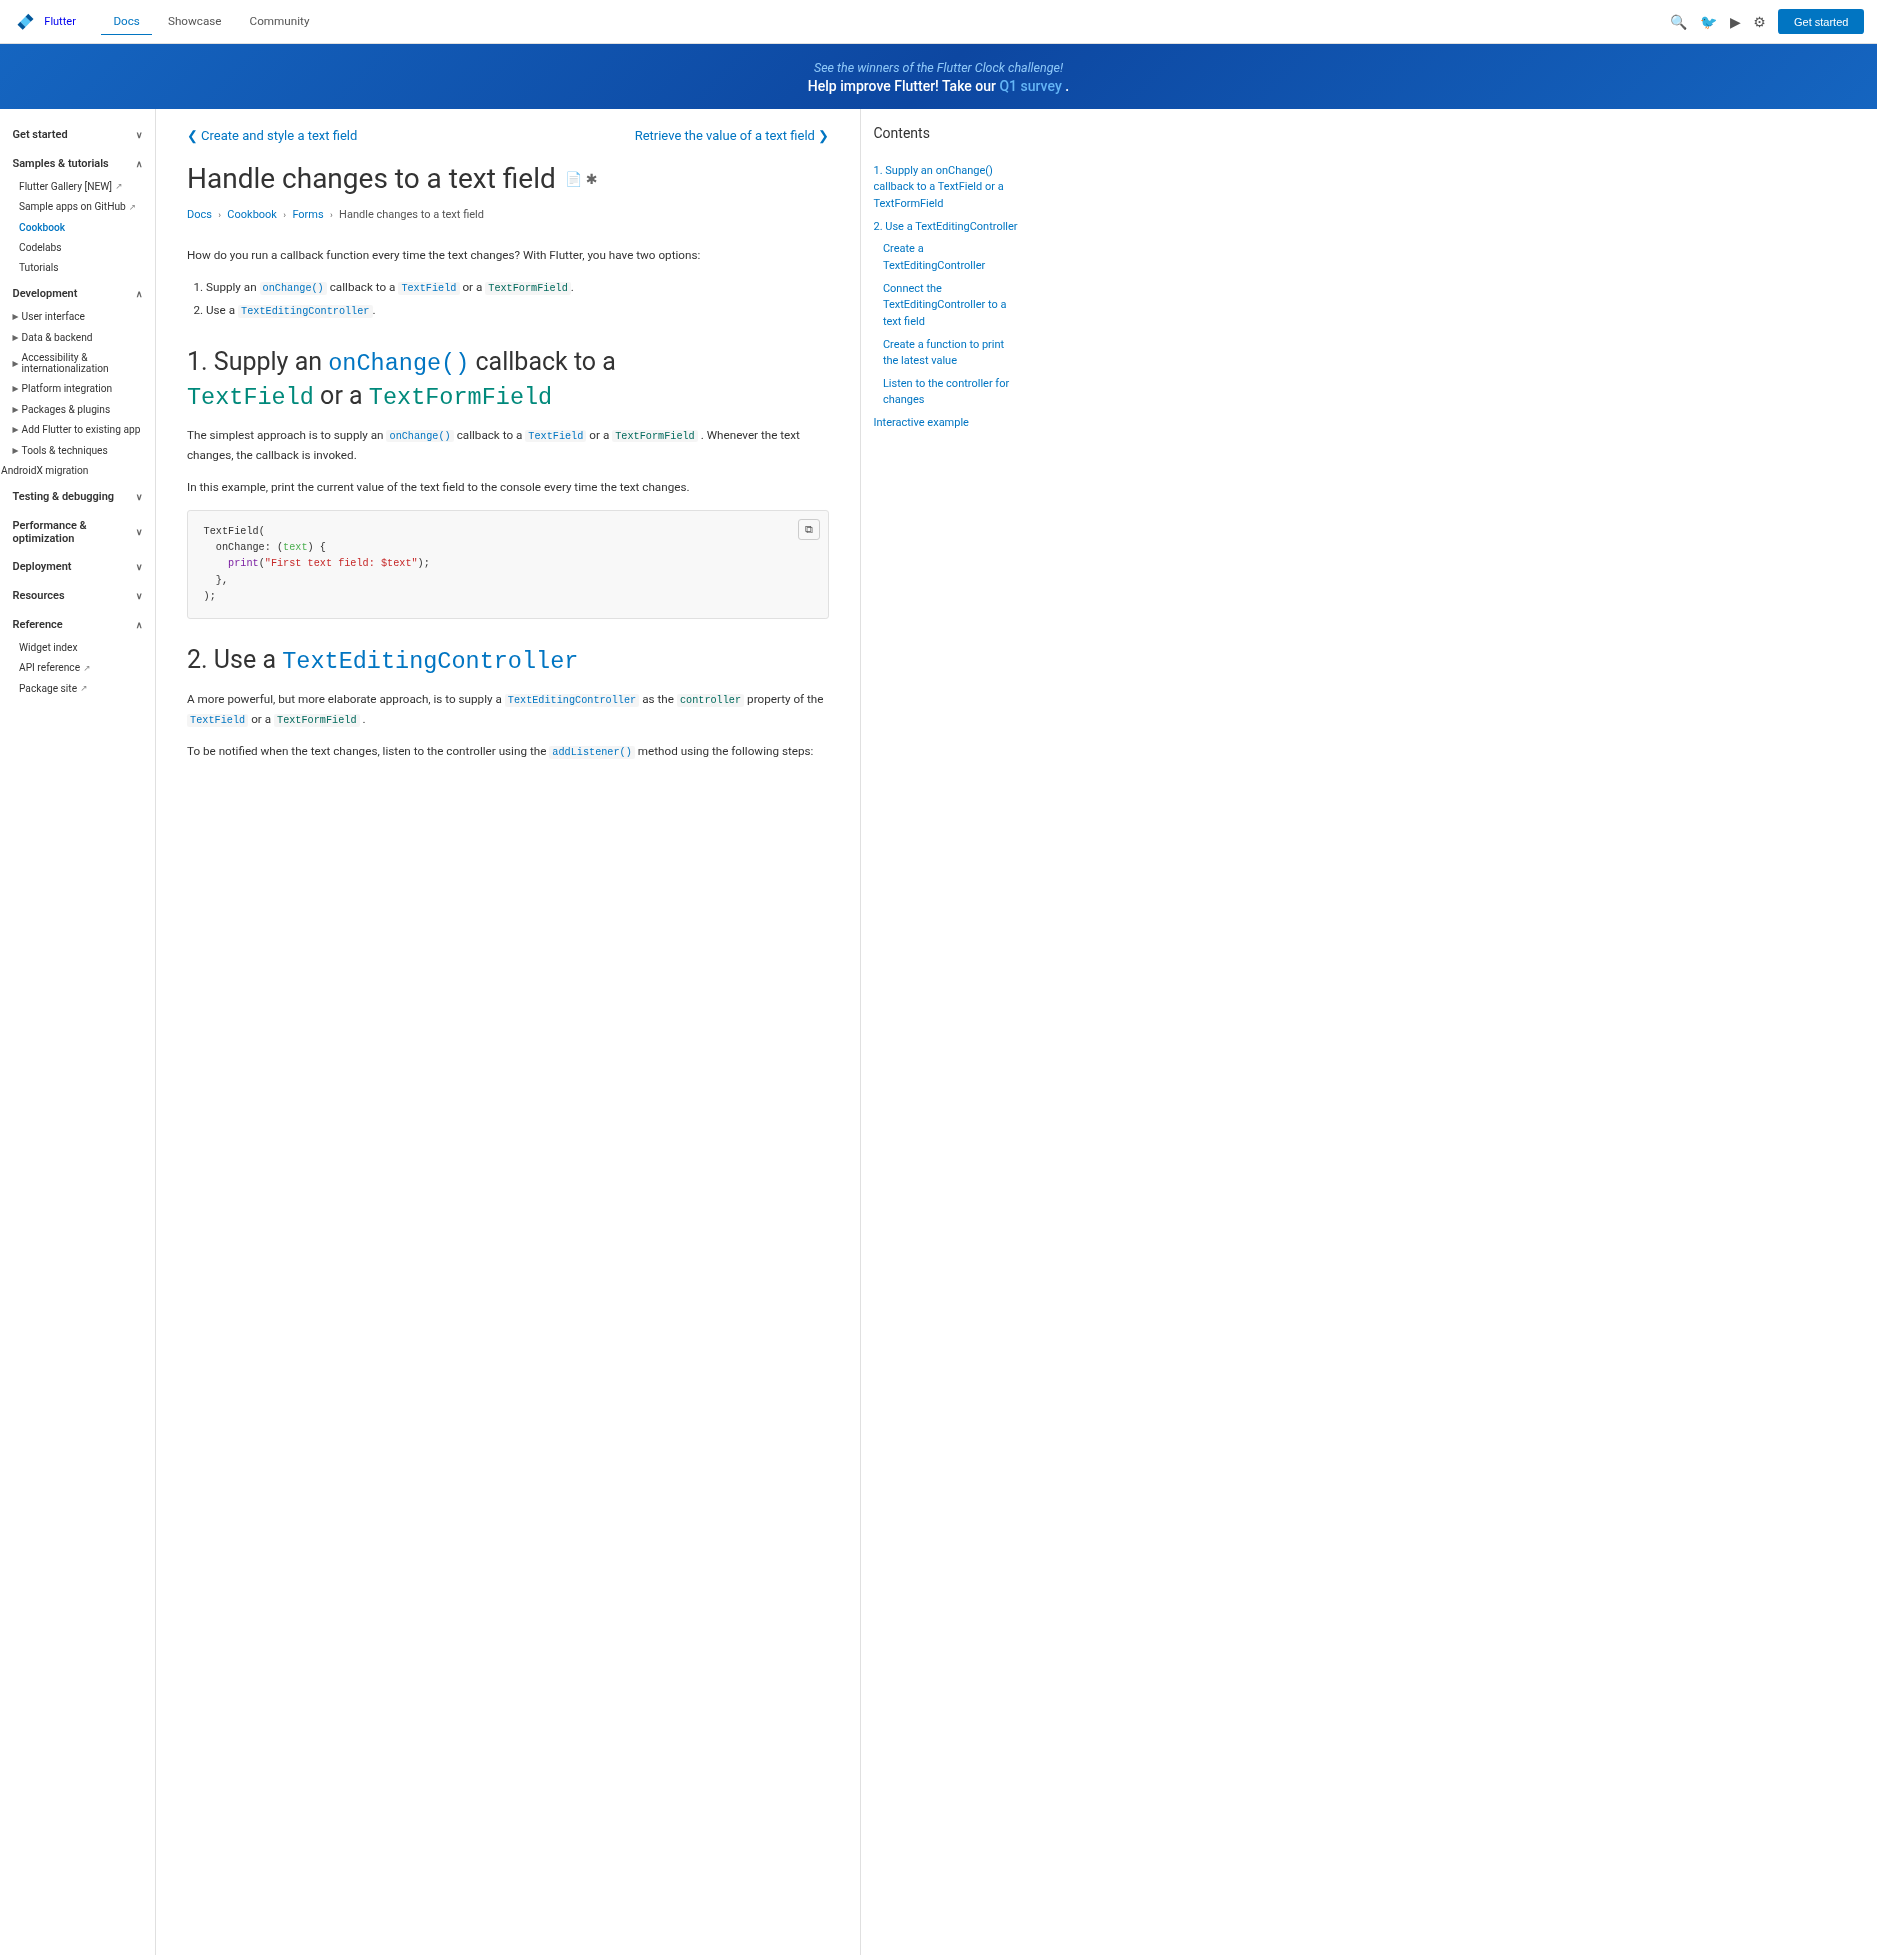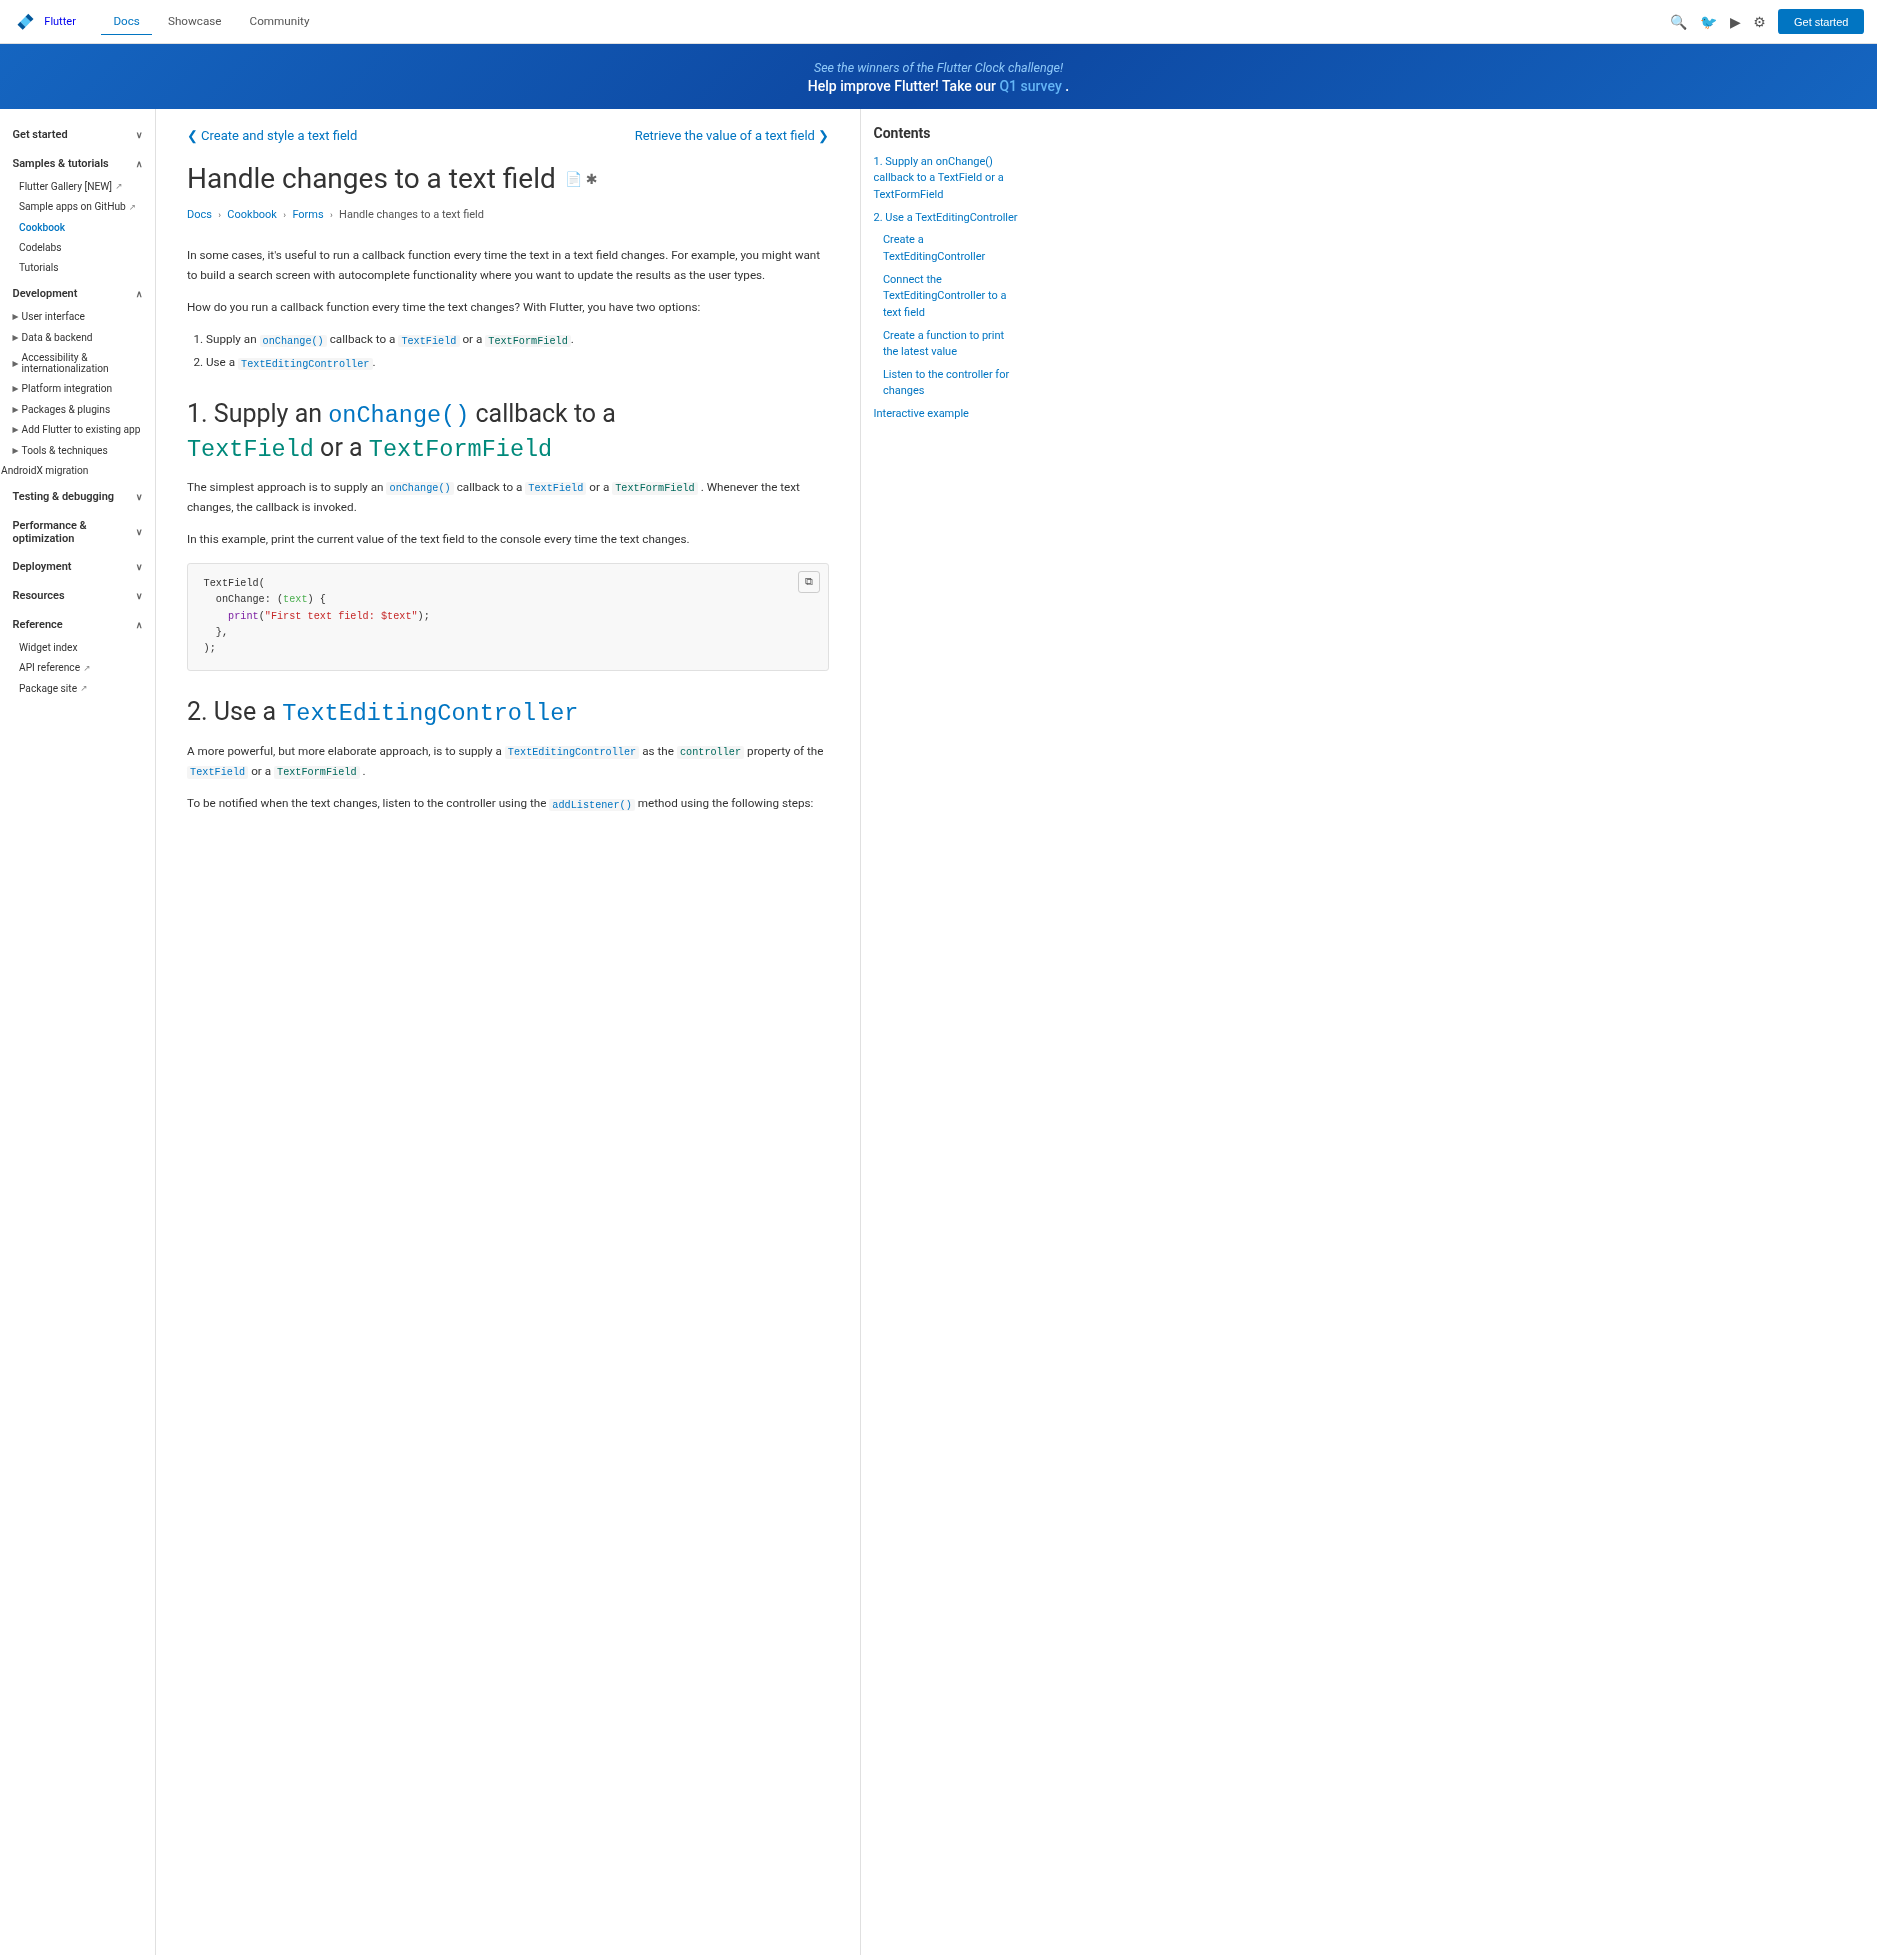--- a/index.html
+++ b/index.html
@@ -294,23 +294,23 @@
 
     
     .right-sidebar {
       width: 172px;
       min-width: 172px;
       padding: 15.6px 12.5px;
       border-left: 0.8px solid #e0e0e0;
     }
     .contents-title {
       font-size: 14px;
-      font-weight: 700;
+      font-weight: 400;
       color: #333;
-      margin-bottom: 13px;
+      margin-bottom: 22px;
     }
     .contents-item {
       display: block;
       color: #0175C2;
       text-decoration: none;
       font-size: 11px;
       line-height: 1.5;
       margin-bottom: 6.3px;
       padding-left: 0;
     }
@@ -487,21 +487,20 @@
     <div class="breadcrumb">
       <a href="#">Docs</a>
       <span class="breadcrumb-sep">›</span>
       <a href="#">Cookbook</a>
       <span class="breadcrumb-sep">›</span>
       <a href="#">Forms</a>
       <span class="breadcrumb-sep">›</span>
       <span class="breadcrumb-current">Handle changes to a text field</span>
     </div>
 
-    <p class="content-text">In some cases, it's useful to run a callback function every time the text in a text field changes. For example, you might want to build a search screen with autocomplete functionality where you want to update the results as the user types.</p>
 
     <p class="content-text">How do you run a callback function every time the text changes? With Flutter, you have two options:</p>
 
     <ol class="content-list">
       <li>
         Supply an <span class="inline-code">onChange()</span>
         callback to a <span class="inline-code">TextField</span>
         or a <span class="inline-code-teal">TextFormField</span>.
       </li>
       <li>

